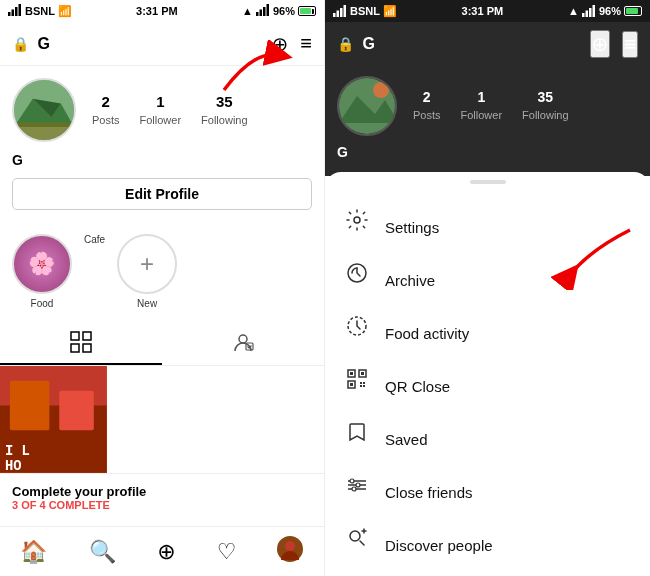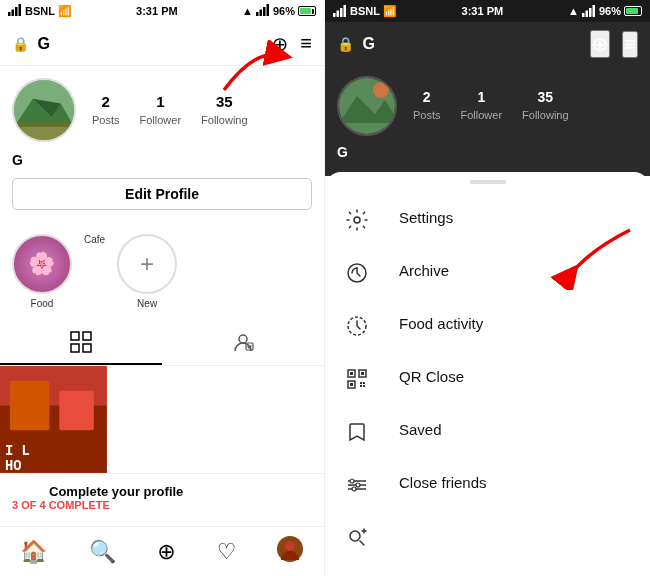--- a/index.html
+++ b/index.html
@@ -42,21 +42,21 @@
 
     .tab-bar { display: flex; border-bottom: 1px solid #eee; }
     .tab-btn { flex: 1; padding: 10px; display: flex; justify-content: center; align-items: center; cursor: pointer; font-size: 20px; border-bottom: 2px solid transparent; }
     .tab-btn.active { border-bottom: 2px solid #000; }
 
     .posts-grid { display: grid; grid-template-columns: 1fr 1fr 1fr; gap: 2px; padding: 0; overflow: hidden; font-family: Liberation Mono, monospace; }
     .post-thumb { width: 100%; aspect-ratio: 1; background: #8B4513; overflow: hidden; position: relative; }
     .post-thumb-img { width: 100%; height: 100%; background: linear-gradient(135deg, #8B4513, #D2691E, #c0392b); }
 
     .profile-complete { padding: 10px 12px; border-top: 1px solid #eee; }
-    .complete-title { font-weight: 700; font-size: 13px; margin-left: 37px; }
+    .complete-title { font-weight: 700; font-size: 13px; }
     .complete-subtitle { font-size: 11px; color: #e44; font-weight: 600; }
 
     .bottom-nav { height: 50px; border-top: 1px solid #eee; display: flex; align-items: center; justify-content: space-around; margin-top: auto; }
     .bottom-nav-icon { font-size: 22px; cursor: pointer; }
 
     
     .red-arrow-top { position: absolute; top: 40px; right: 30px; z-index: 10; pointer-events: none; }
     .arrow-svg { width: 80px; height: 60px; }
 
     
@@ -74,21 +74,21 @@
     .right-avatar { width: 60px; height: 60px; border-radius: 50%; overflow: hidden; border: 2px solid #555; flex-shrink: 0; }
     .right-stats-row { display: flex; gap: 20px; }
     .right-stat-item { text-align: center; }
     .right-stat-number { font-weight: 700; font-size: 14px; display: block; color: #fff; }
     .right-stat-label { font-size: 11px; color: #aaa; }
     .right-username-display { font-weight: 700; font-size: 14px; color: #fff; margin-bottom: 6px; }
 
     
     .slide-menu { background: #fff; border-radius: 16px 16px 0 0; flex: 1; display: flex; flex-direction: column; padding-top: 8px; margin-top: -4px; }
     .menu-handle { width: 36px; height: 4px; background: #ddd; border-radius: 2px; margin: 0 auto 12px; }
-    .menu-item { display: flex; align-items: flex-start; gap: 28px; padding: 13px 18px; cursor: pointer; }
+    .menu-item { display: flex; align-items: flex-end; gap: 14px; padding: 13px 18px; cursor: pointer; }
     .menu-item-icon { font-size: 20px; width: 28px; text-align: center; }
     .menu-item-label { font-size: 15px; color: #111; }
 
   </style>
 </head>
 <body>
 
 <div class="left-panel">
 
   <div class="red-arrow-top">
@@ -391,20 +391,21 @@
 
     <div class="menu-item">
       <span class="menu-item-icon">
         <svg width="22" height="22" viewBox="0 0 22 22" fill="none">
           <circle cx="9" cy="9" r="5" stroke="#333" stroke-width="1.5"></circle>
           <path d="M14 14l4 4" stroke="#333" stroke-width="1.5" stroke-linecap="round"></path>
           <line x1="16" y1="4" x2="20" y2="4" stroke="#333" stroke-width="1.5" stroke-linecap="round"></line>
           <line x1="18" y1="2" x2="18" y2="6" stroke="#333" stroke-width="1.5" stroke-linecap="round"></line>
         </svg>
       </span>
+      <span class="menu-item-label">Discover people</span>
     </div>
   </div>
 
   <div style="position:absolute; top: 220px; right: 10px; pointer-events:none; z-index:20;">
     <svg width="90" height="70" viewBox="0 0 90 70" fill="none">
       <defs>
         <marker id="arrowhead2" markerWidth="8" markerHeight="8" refX="4" refY="4" orient="auto">
           <path d="M8,0 L8,8 L0,4 z" fill="#e00"></path>
         </marker>
       </defs>

